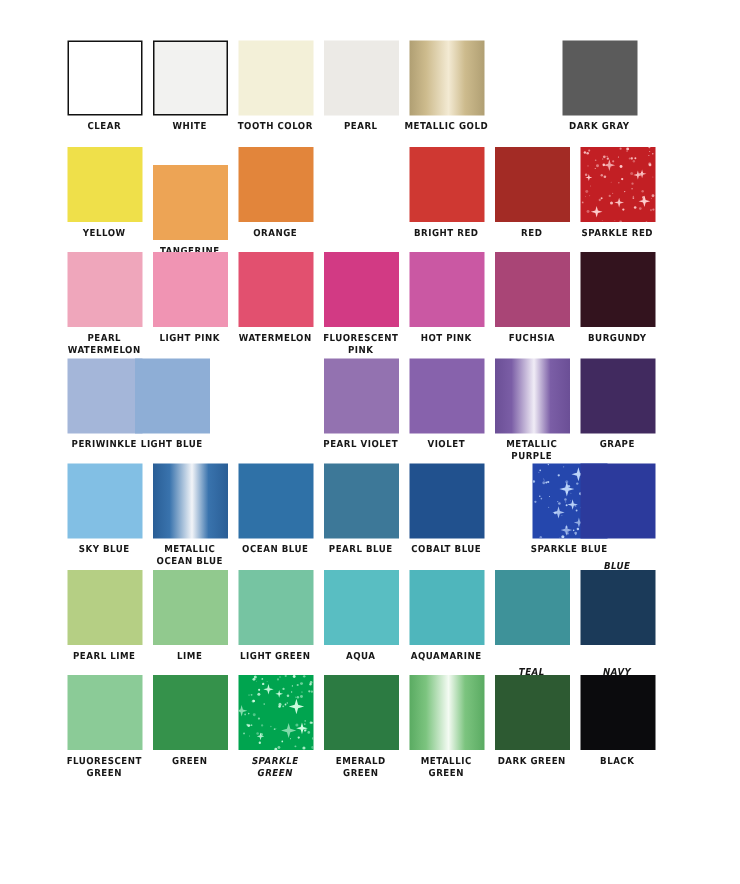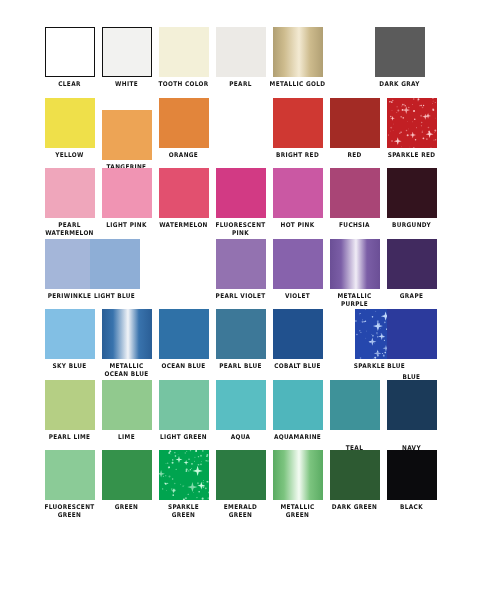--- a/index.html
+++ b/index.html
@@ -52,20 +52,21 @@
     letter-spacing: 0.35px;
     color: #161616;
     text-transform: uppercase;
     font-weight: 600;
     font-stretch: condensed;
     white-space: pre-line;
     font-family: "DejaVu Sans Condensed", "Liberation Sans Narrow", "Liberation Sans", sans-serif;
   }
   .swatch-label.lowered {
     margin-top: 14px;
+    font-style: italic;
   }
   .sparkle-layer {
     position: absolute;
     inset: 0;
     pointer-events: none;
   }
 </style>
 </head>
 <body>
 
@@ -393,21 +394,21 @@
       </div>
       <div class="swatch-cell" style="left: 41px; top: 450px;">
         <div class="swatch-chip" style="background: rgb(139, 203, 151);"></div>
         <span class="swatch-label">FLUORESCENT
 GREEN</span>
       </div>
       <div class="swatch-cell" style="left: 98px; top: 450px;">
         <div class="swatch-chip" style="background: rgb(53, 146, 75);"></div>
         <span class="swatch-label">GREEN</span>
       </div>
-      <div class="swatch-cell" style="left: 155px; top: 450px;">
+      <div class="swatch-cell" style="left: 155px; top: 450px; font-style: italic;">
         <div class="swatch-chip" style="background: rgb(0, 164, 79);">
           <svg class="sparkle-layer" viewBox="0 0 50 50">
             <circle cx="15.88" cy="2.65" r="0.58" fill="#d6ffe6" opacity="0.73"></circle>
             <circle cx="27.66" cy="19.59" r="1.02" fill="#d6ffe6" opacity="0.72"></circle>
             <circle cx="35.96" cy="7.25" r="0.44" fill="#d6ffe6" opacity="0.82"></circle>
             <circle cx="19.07" cy="4.19" r="0.27" fill="#d6ffe6" opacity="0.82"></circle>
             <circle cx="43.64" cy="48.63" r="1.04" fill="#d6ffe6" opacity="0.77"></circle>
             <circle cx="8.72" cy="13.23" r="0.63" fill="#d6ffe6" opacity="0.55"></circle>
             <circle cx="32.50" cy="18.67" r="0.44" fill="#d6ffe6" opacity="0.78"></circle>
             <circle cx="50.00" cy="42.39" r="0.98" fill="#d6ffe6" opacity="0.45"></circle>

